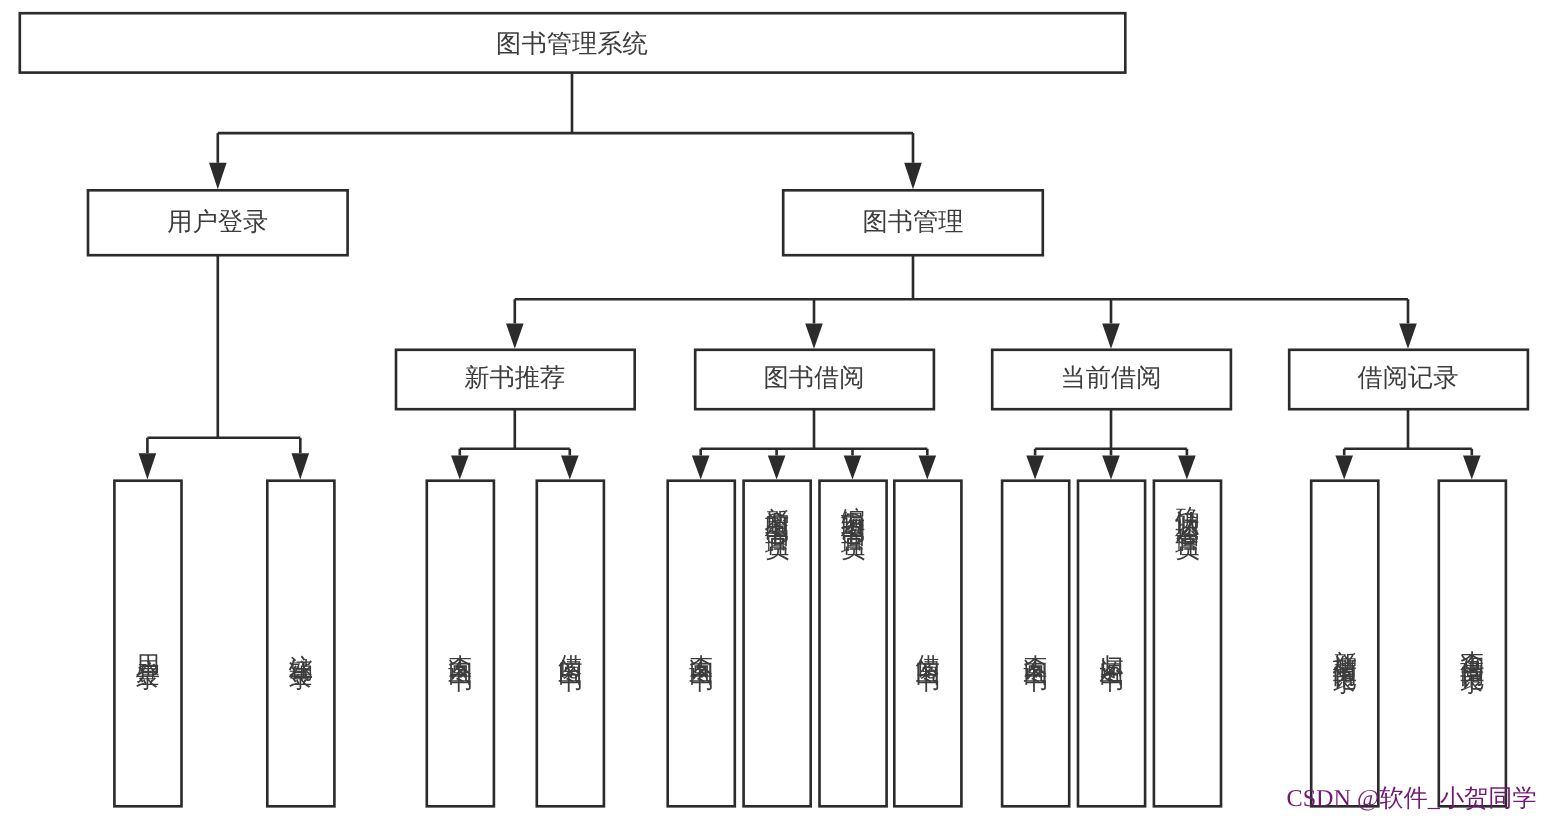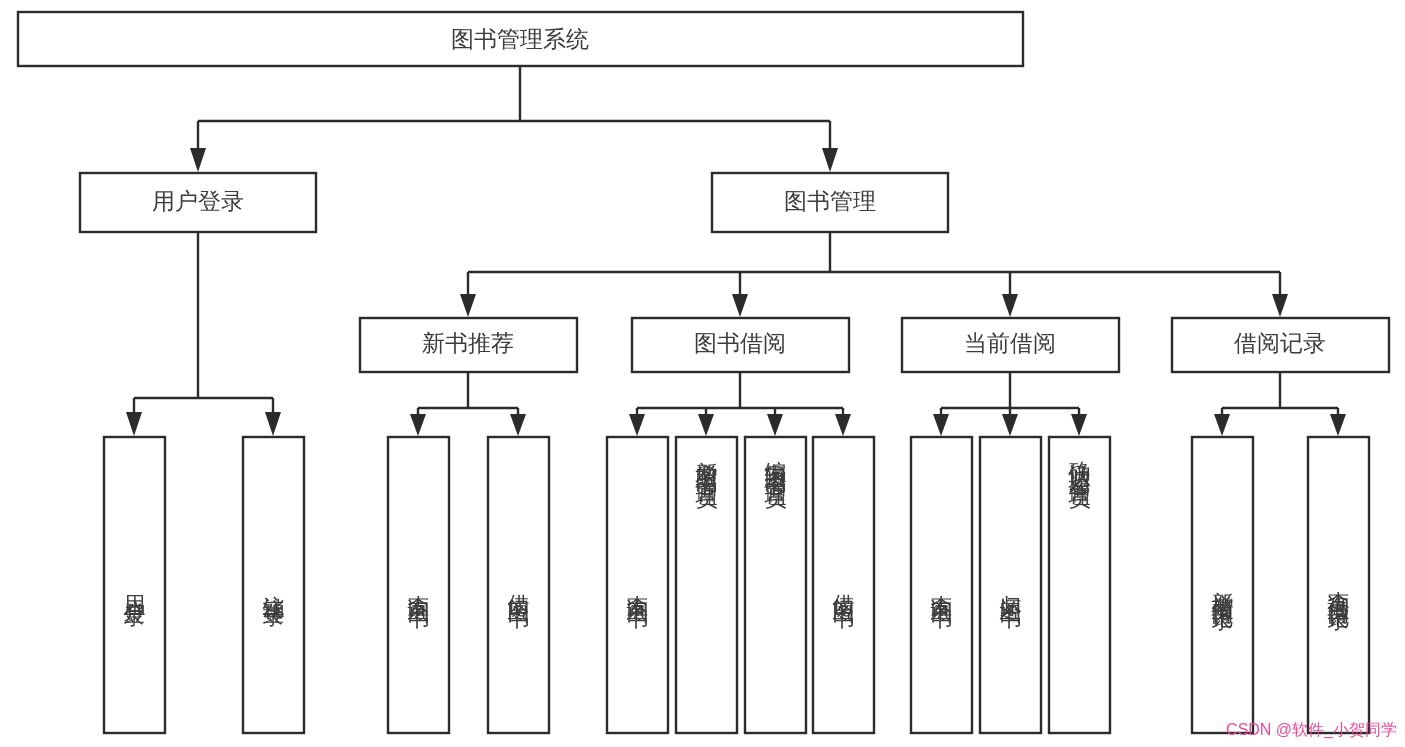--- a/index.html
+++ b/index.html
@@ -60,23 +60,23 @@
     font-size: 22px;
     line-height: 1;
     letter-spacing: 4px;
     color: #3c3c3c;
     white-space: nowrap;
   }
   .watermark {
     position: absolute;
     right: 8px;
     bottom: 6px;
-    font-family: Liberation Sans, sans-serif;
-    font-size: 16px;
-    color: #ec4899;
+    font-family: Liberation Serif, serif;
+    font-size: 22px;
+    color: #701a75;
     white-space: nowrap;
     pointer-events: none;
   }
 </style>
 </head>
 <body>
 
 <div id="diagram-root">
 
   <svg width="1405" height="747" viewBox="0 0 1405 747">

